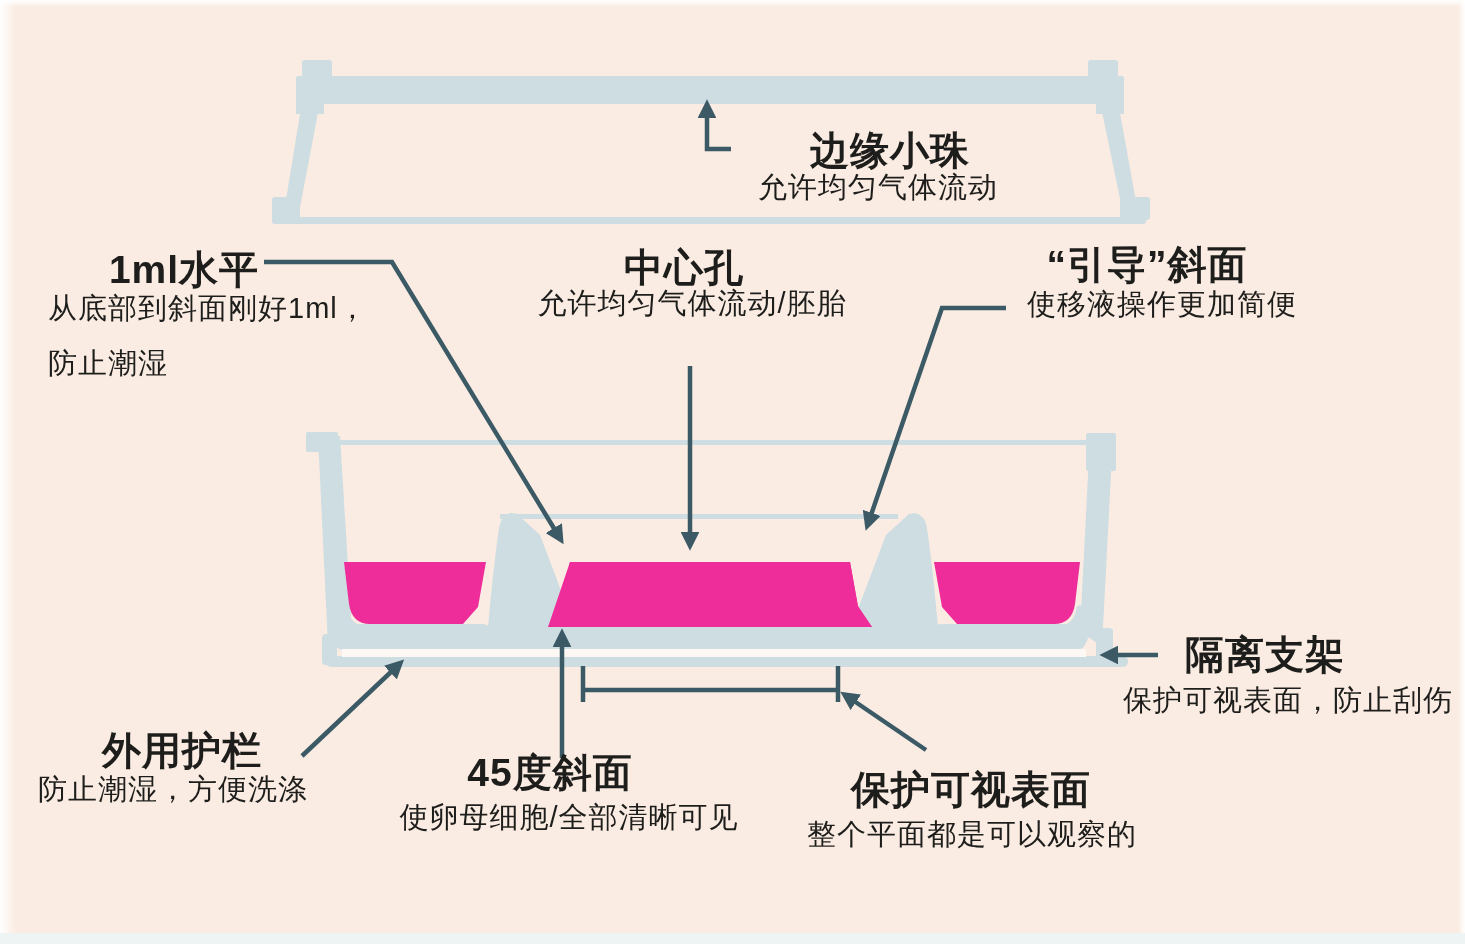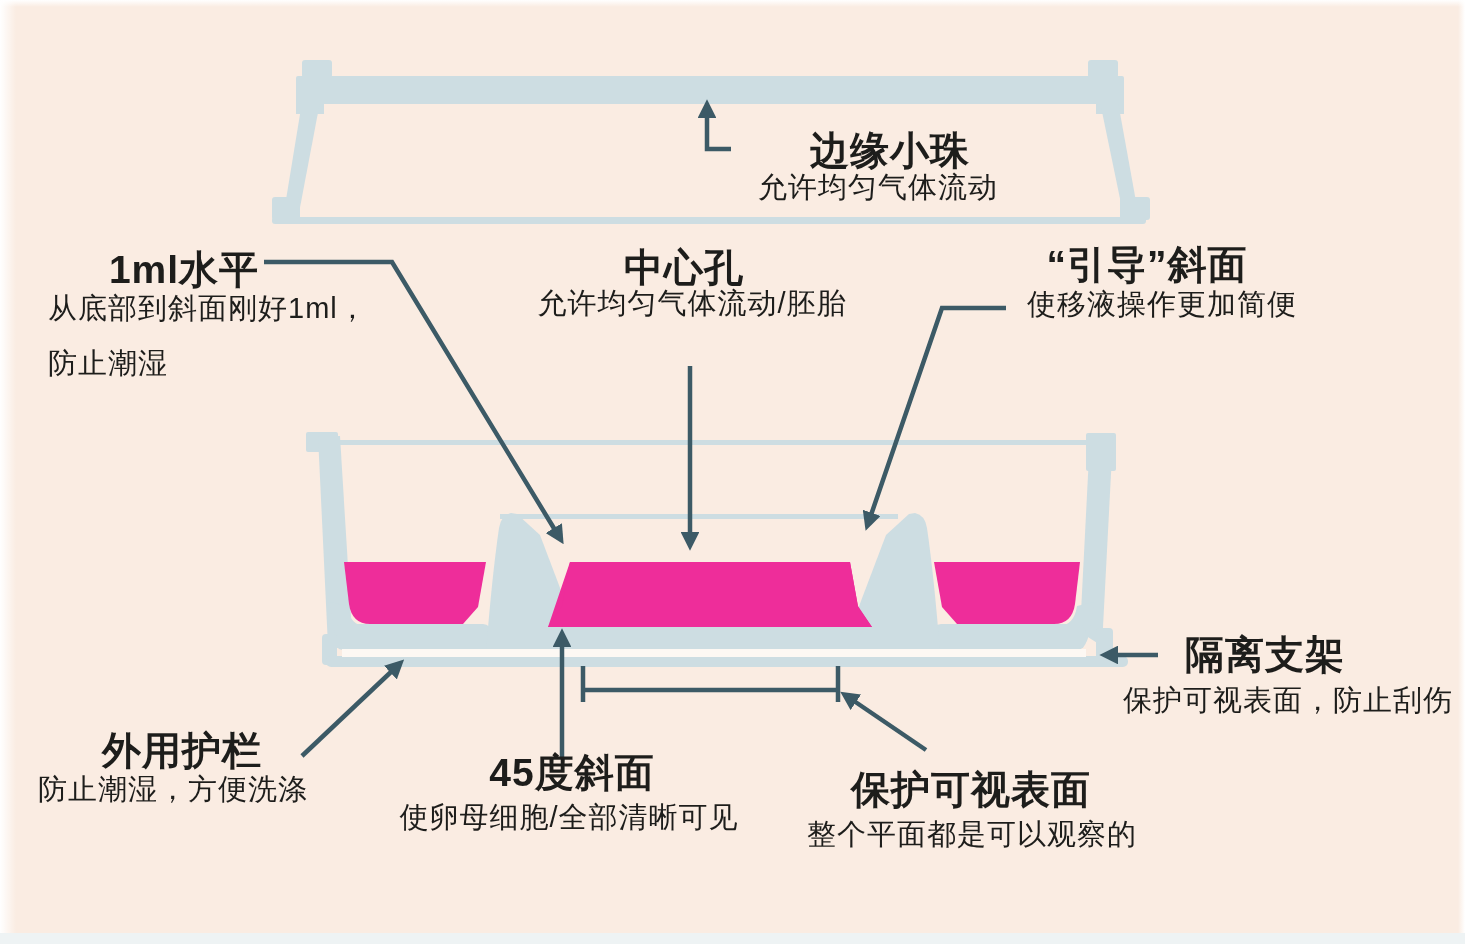--- a/index.html
+++ b/index.html
@@ -121,21 +121,21 @@
 
   <div class="lbl lbl-title" style="left:684px;top:241px">中心孔</div>
   <div class="lbl lbl-desc" style="left:692px;top:284px">允许均匀气体流动/胚胎</div>
 
   <div class="lbl lbl-title" style="left:1147px;top:238px">“引导”斜面</div>
   <div class="lbl lbl-desc" style="left:1162px;top:285px">使移液操作更加简便</div>
 
   <div class="lbl lbl-title" style="left:182px;top:724px">外用护栏</div>
   <div class="lbl lbl-desc" style="left:173px;top:770px">防止潮湿，方便洗涤</div>
 
-  <div class="lbl lbl-title" style="left:572px;top:746px">45度斜面</div>
+  <div class="lbl lbl-title" style="left:550px;top:746px">45度斜面</div>
   <div class="lbl lbl-desc" style="left:569px;top:798px">使卵母细胞/全部清晰可见</div>
 
   <div class="lbl lbl-title" style="left:971px;top:763px">保护可视表面</div>
   <div class="lbl lbl-desc" style="left:972px;top:815px">整个平面都是可以观察的</div>
 
   <div class="lbl lbl-title" style="left:1265px;top:628px">隔离支架</div>
   <div class="lbl lbl-desc" style="left:1288px;top:681px">保护可视表面，防止刮伤</div>
 
   <div class="edge-left"></div>
   <div class="edge-top"></div>

